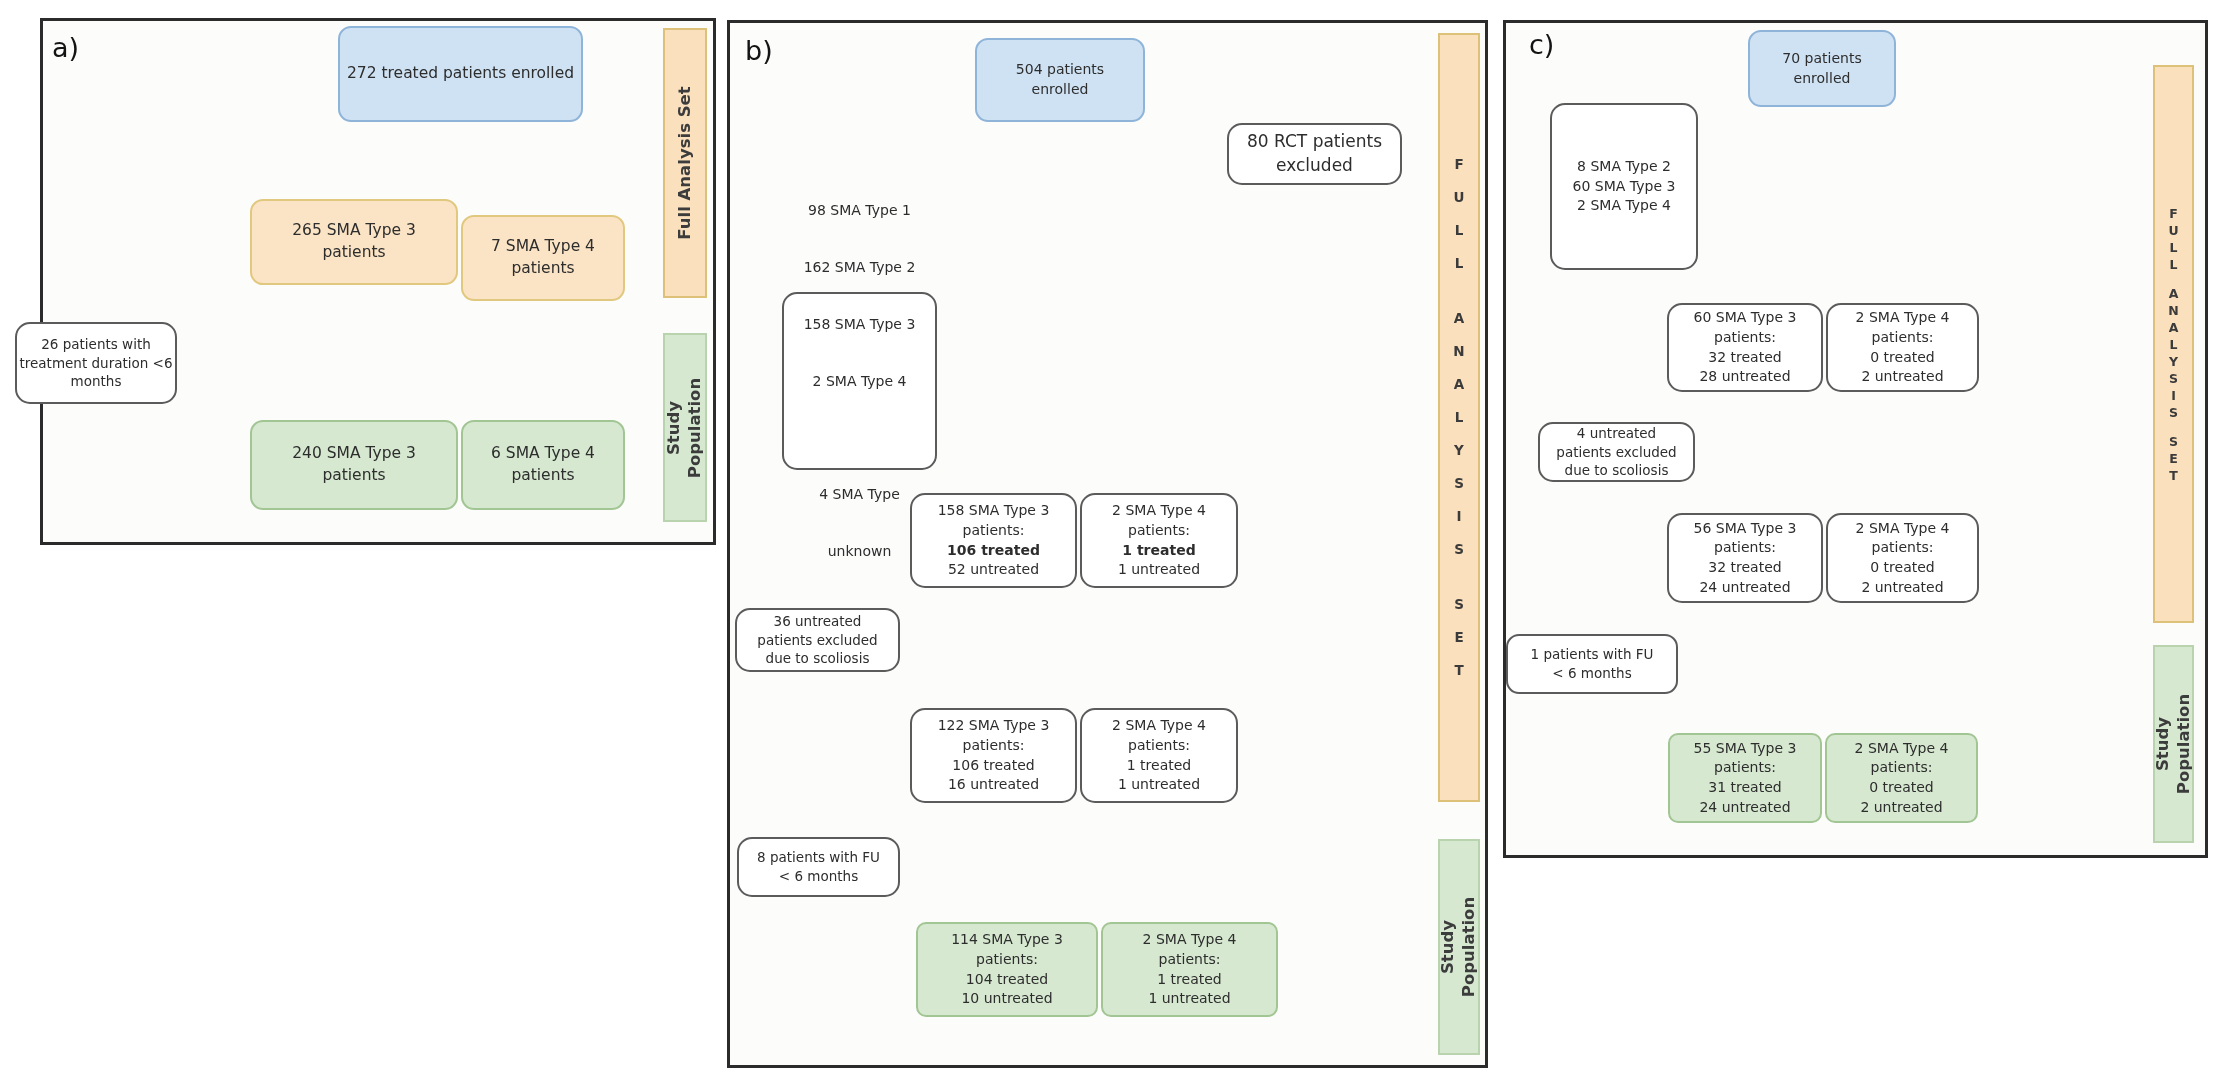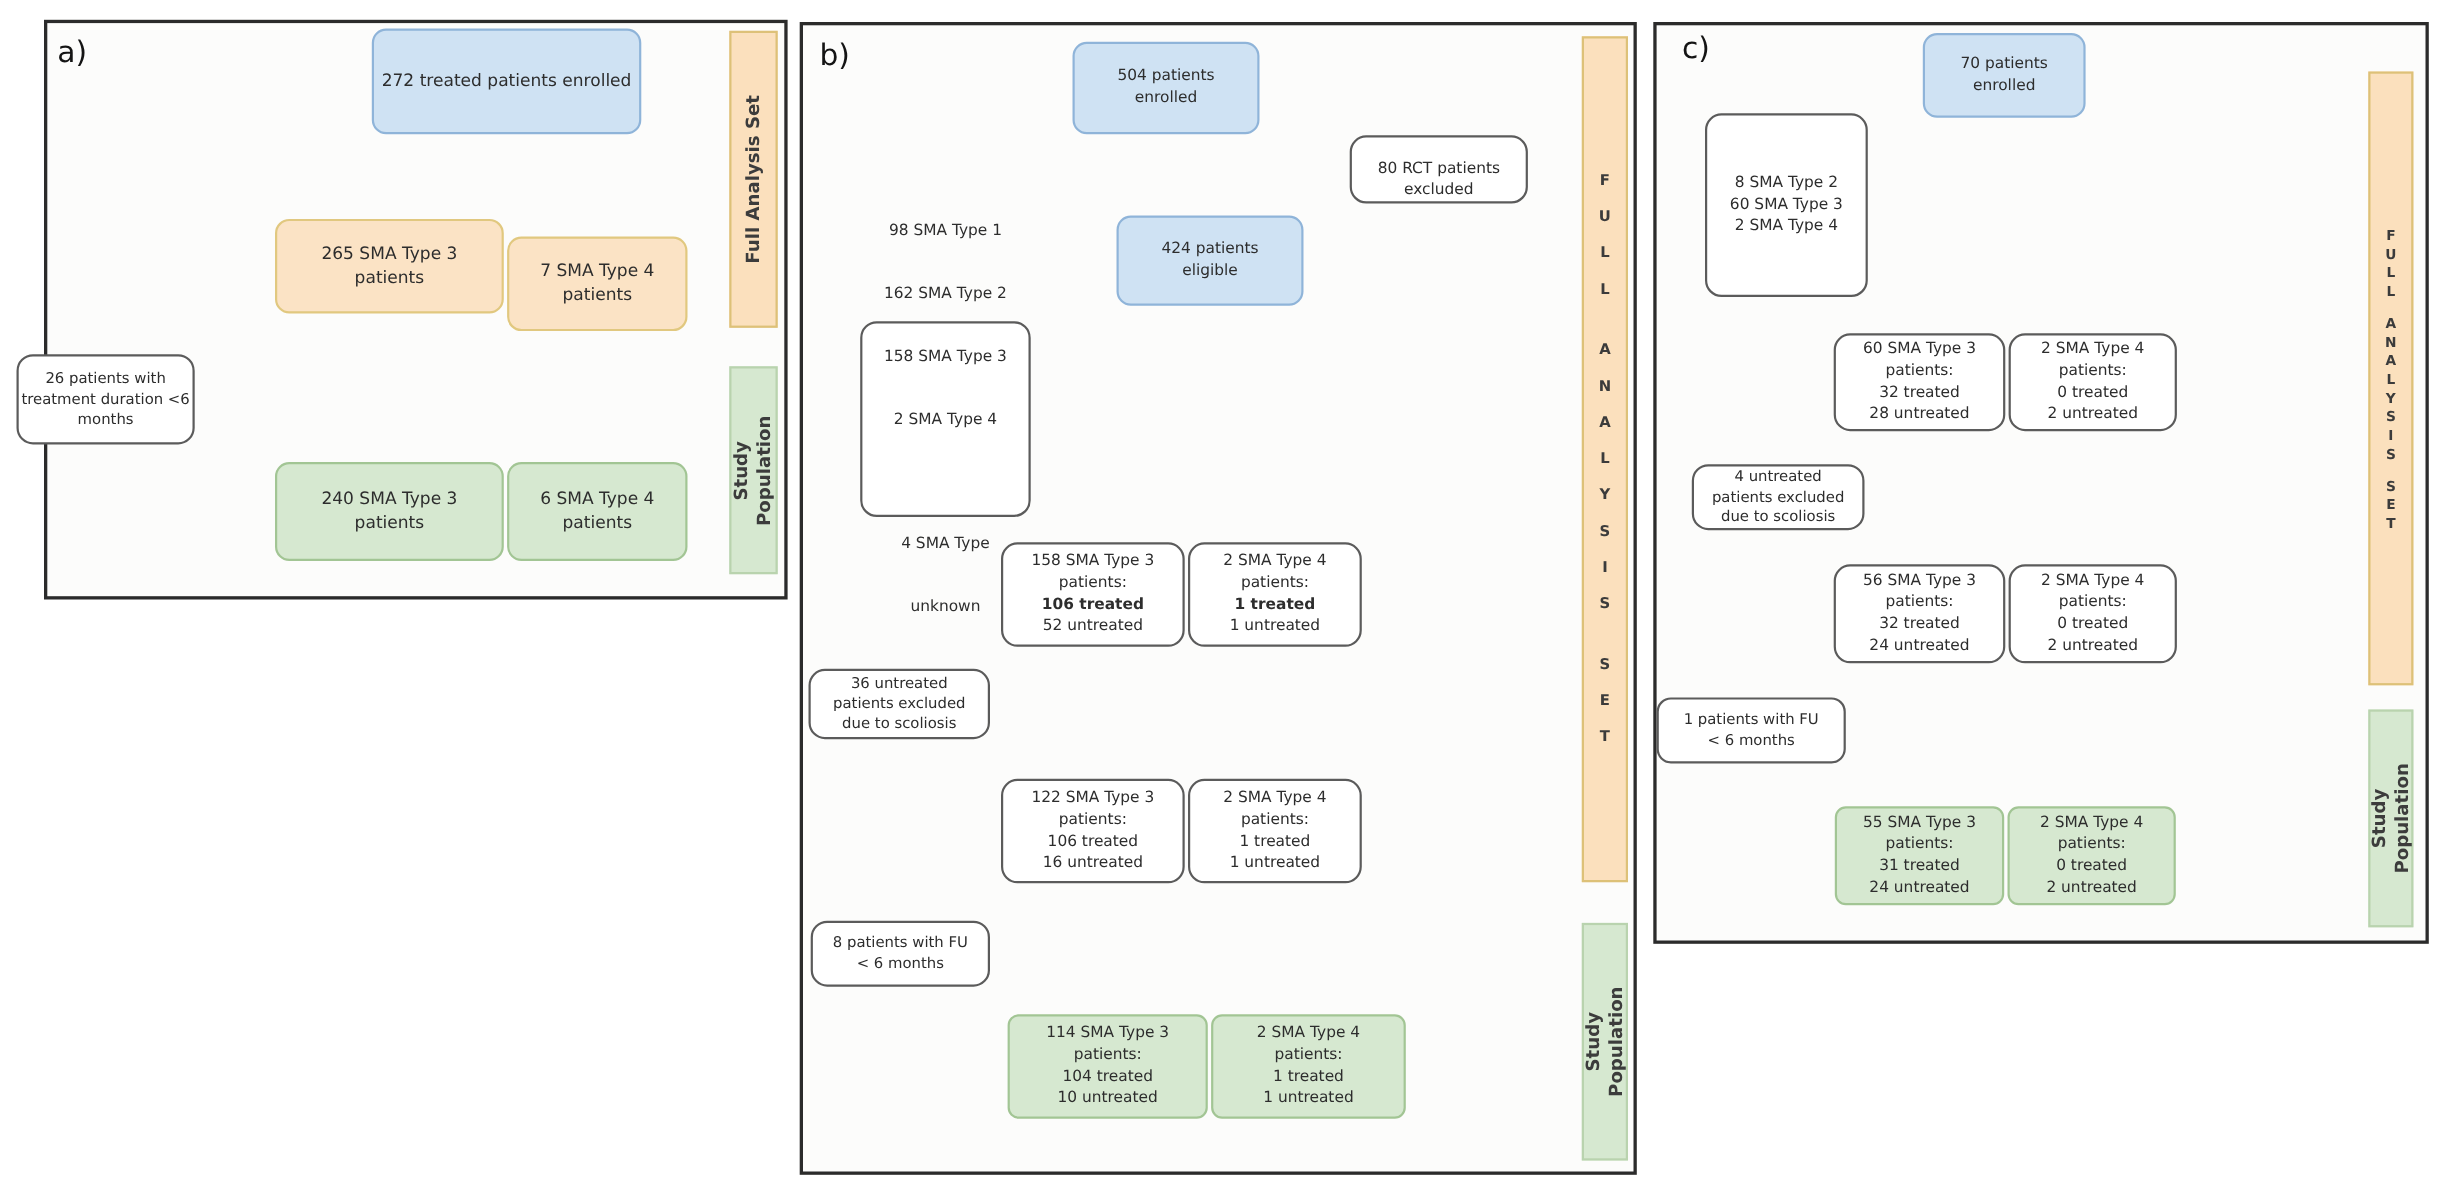--- a/index.html
+++ b/index.html
@@ -110,27 +110,23 @@
         <span class="srln">Study</span>
         <span class="srln">Population</span>
       </div>
     </div>
     <div class="panel" style="left: 727px; top: 20px; width: 761px; height: 1048px;"></div>
     <div class="panel-label" style="left: 745px; top: 35px;">b)</div>
     <div class="box blue" style="left: 975px; top: 38px; width: 170px; height: 84px;">
       <div class="ln">504 patients</div>
       <div class="ln">enrolled</div>
     </div>
-    <div class="box plain" style="font-size: 14px; left: 1227px; top: 123px; width: 162px; height: 62px; justify-content: flex-end;">
+    <div class="box plain" style="font-size: 17px; left: 1227px; top: 123px; width: 175px; height: 62px;">
       <div class="ln">80 RCT patients</div>
       <div class="ln">excluded</div>
-    </div>
-    <div class="box blue" style="left: 1015px; top: 196px; width: 170px; height: 82px;">
-      <div class="ln">424 patients</div>
-      <div class="ln">eligible</div>
     </div>
     <div class="box plain" style="left: 782px; top: 292px; width: 155px; height: 178px; gap: 38px;">
       <div class="ln">98 SMA Type 1</div>
       <div class="ln">162 SMA Type 2</div>
       <div class="ln">158 SMA Type 3</div>
       <div class="ln">2 SMA Type 4</div>
       <div class="ln"></div>
       <div class="ln">4 SMA Type</div>
       <div class="ln">unknown</div>
     </div>

